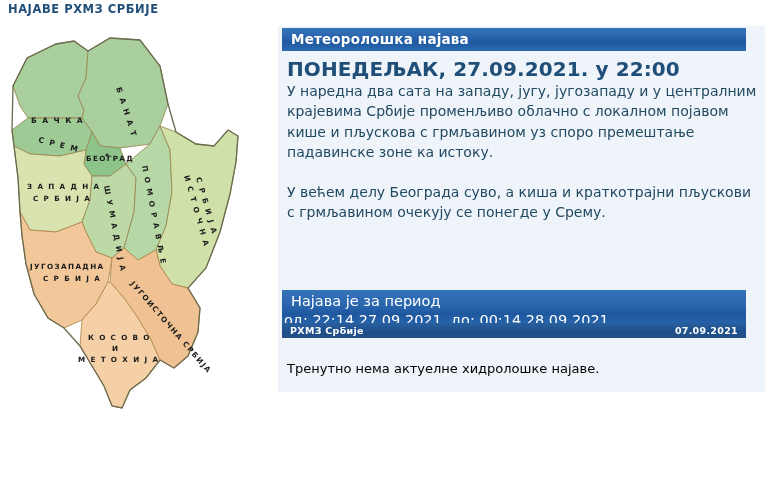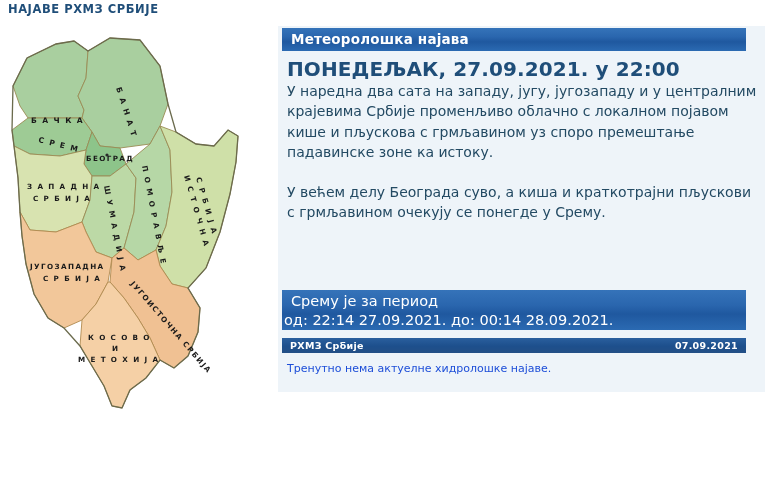--- a/index.html
+++ b/index.html
@@ -76,33 +76,33 @@
     top:264px;height:40px;
     padding:2px 0 0 9px;
     font-size:14.5px;
     line-height:19px;
     font-weight:normal;
   }
   .bar-period .ln1{display:block;font-weight:normal;}
   .bar-period .ln2{display:block;margin-left:-7px;font-weight:normal;}
 
   .bar-footer{
-    top:312px;height:15px;line-height:15px;
+    top:297px;height:15px;line-height:15px;
     background:linear-gradient(to bottom,#2a5f9e 0%,#1d4f8c 55%,#234f86 100%);
     font-size:9.5px;
     letter-spacing:.3px;
     padding:0 8px;
     display:flex;align-items:center;justify-content:space-between;
   }
   .bar-footer span{display:inline-block;}
 
   .hydro-text{
     position:absolute;left:9px;top:334px;width:470px;
-    color:#1d4ed8;
-    font-size:11px;
+    color:#000000;
+    font-size:13px;
     line-height:18px;
   }
 </style>
 </head>
 <body>
 
 <div id="root">
 
   <div class="page-heading">НАЈАВЕ РХМЗ СРБИЈЕ</div>
 
@@ -181,21 +181,21 @@
 
       <div class="body-text">
         <p>
           <span class="lead">ПОНЕДЕЉАК, 27.09.2021. у 22:00</span>
           <span>У наредна два сата на западу, југу, југозападу и у централним крајевима Србије променљиво облачно с локалном појавом кише и пљускова с грмљавином уз споро премештање падавинске зоне ка истоку.</span>
         </p>
         <p>У већем делу Београда суво, а киша и краткотрајни пљускови с грмљавином очекују се понегде у Срему.</p>
       </div>
 
       <div class="bar bar-period">
-        <span class="ln1">Срему је за период</span>
+        <span class="ln1">Најава је за период</span>
         <span class="ln2">од: 22:14 27.09.2021.  до: 00:14 28.09.2021.</span>
       </div>
 
       <div class="bar bar-footer">
         <span>РХМЗ Србије</span>
         <span>07.09.2021</span>
       </div>
 
       <div class="hydro-text">Тренутно нема актуелне хидролошке најаве.</div>
 

